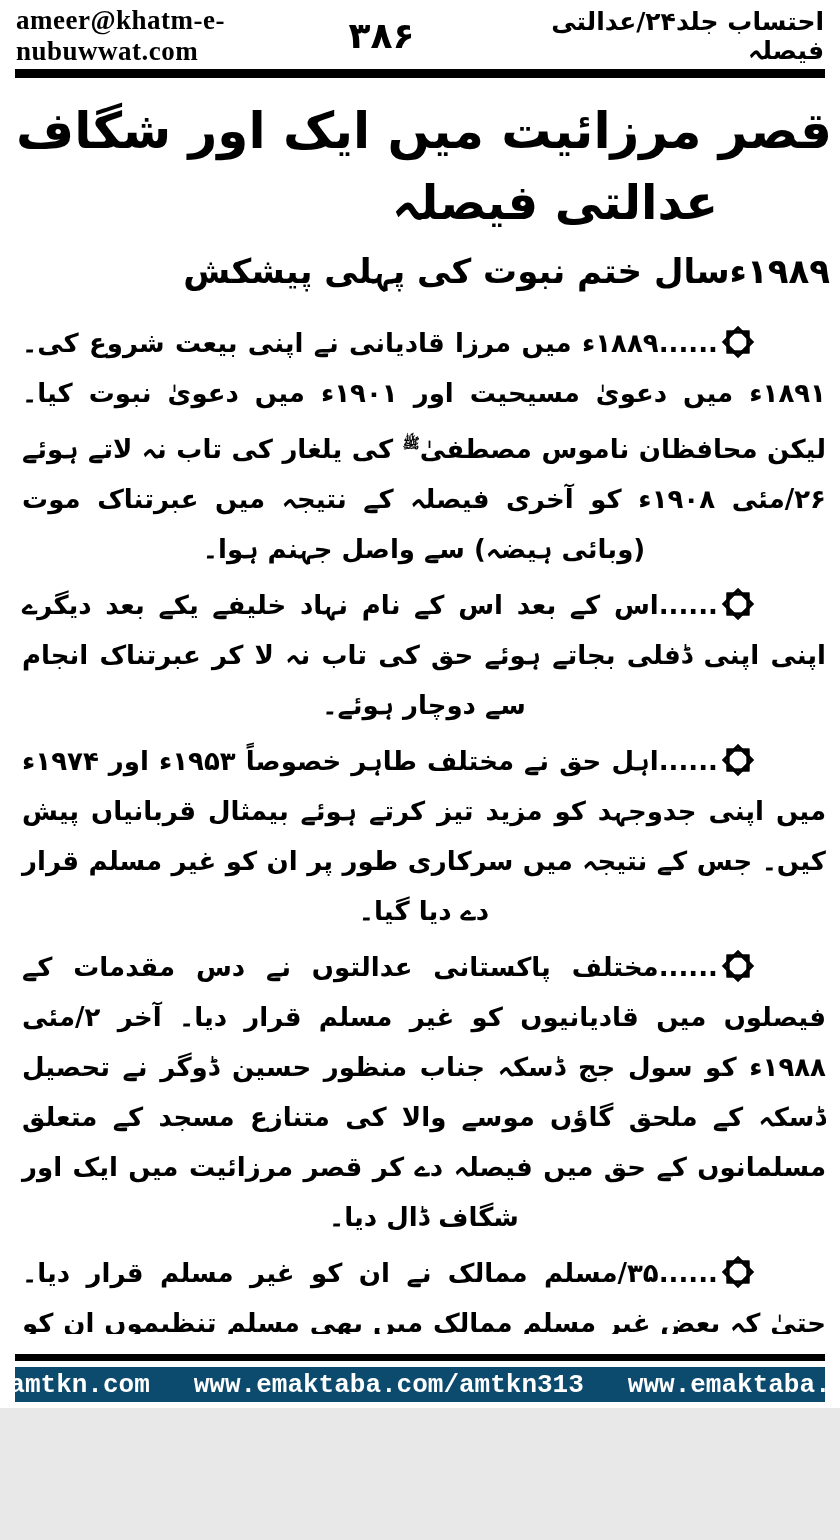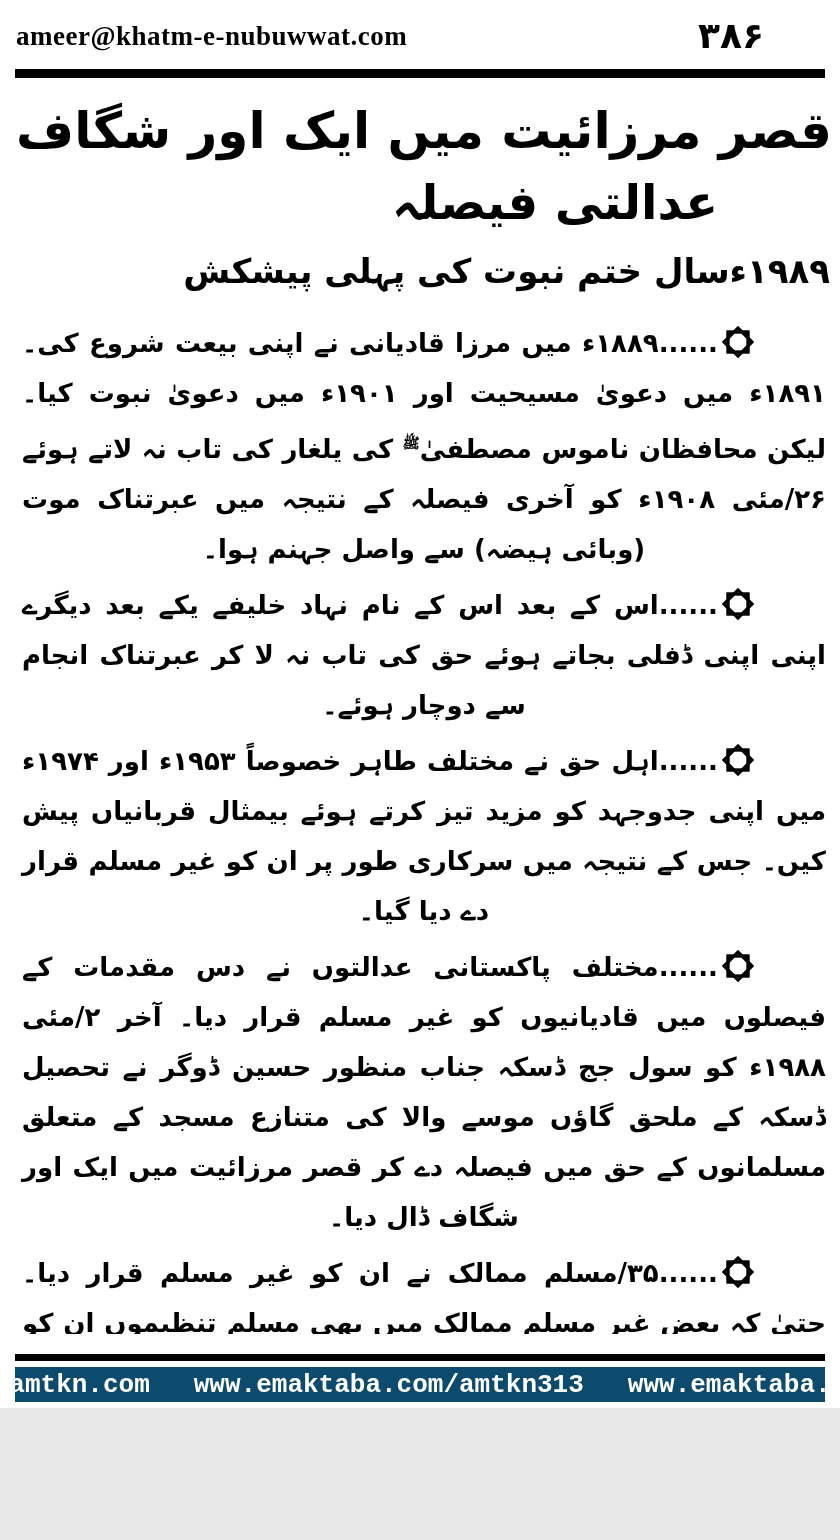--- a/index.html
+++ b/index.html
@@ -80,20 +80,21 @@
   }
 </style>
 </head>
 <body>
 
 <div class="page">
 
   <div class="hdr">
     <span class="hdr-email">ameer@khatm-e-nubuwwat.com</span>
     <span class="hdr-page">۳۸۶</span>
+    <span class="hdr-book">احتساب جلد۲۴/عدالتی فیصلہ</span>
   </div>
   <div class="rule-top"></div>
 
   <div class="t1">قصر مرزائیت میں ایک اور شگاف</div>
   <div class="t2">عدالتی فیصلہ</div>
   <div class="t3">۱۹۸۹ءسال ختم نبوت کی پہلی پیشکش</div>
 
   <div class="content">
 
     <p>

